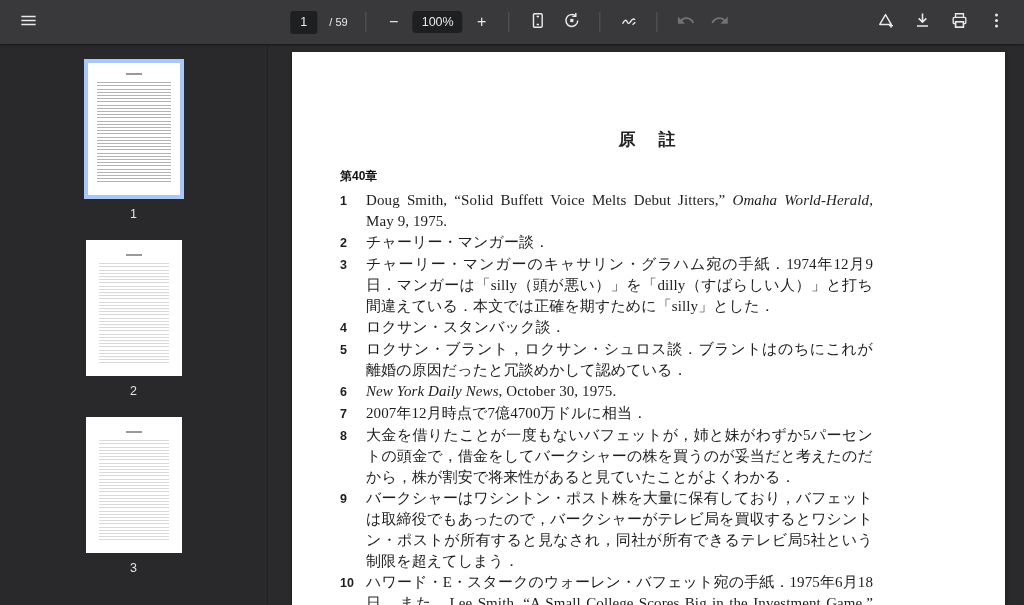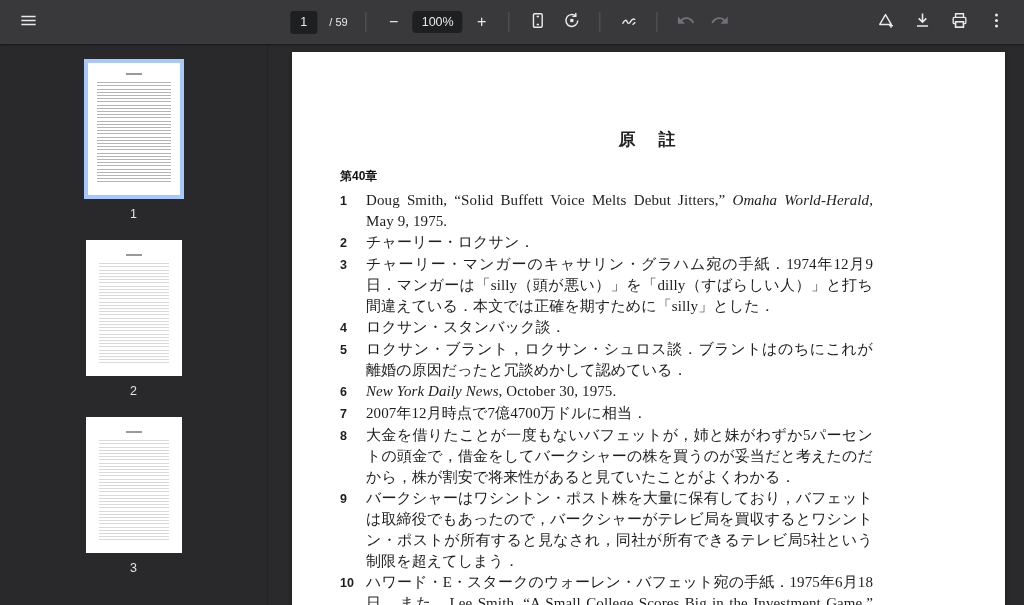--- a/index.html
+++ b/index.html
@@ -201,21 +201,21 @@
       <div class="doc-body">
         <div class="chapter-heading">第40章</div>
         <div class="notes">
   <div class="note">
     <span class="note-num">1</span>
     <span class="note-text"><span>Doug Smith, “Solid Buffett Voice Melts Debut Jitters,” </span><span class="it">Omaha World-Herald</span><span>, May 9, 1975.</span></span>
   </div>
 
   <div class="note">
     <span class="note-num">2</span>
-    <span class="note-text"><span>チャーリー・ロクサン．</span></span>
+    <span class="note-text"><span>チャーリー・マンガー談．</span></span>
   </div>
 
   <div class="note">
     <span class="note-num">3</span>
     <span class="note-text"><span>チャーリー・マンガーのキャサリン・グラハム宛の手紙．1974年12月9日．マンガーは「silly（頭が悪い）」を「dilly（すばらしい人）」と打ち間違えている．本文では正確を期すために「silly」とした．</span></span>
   </div>
 
   <div class="note">
     <span class="note-num">4</span>
     <span class="note-text"><span>ロクサン・スタンバック談．</span></span>

